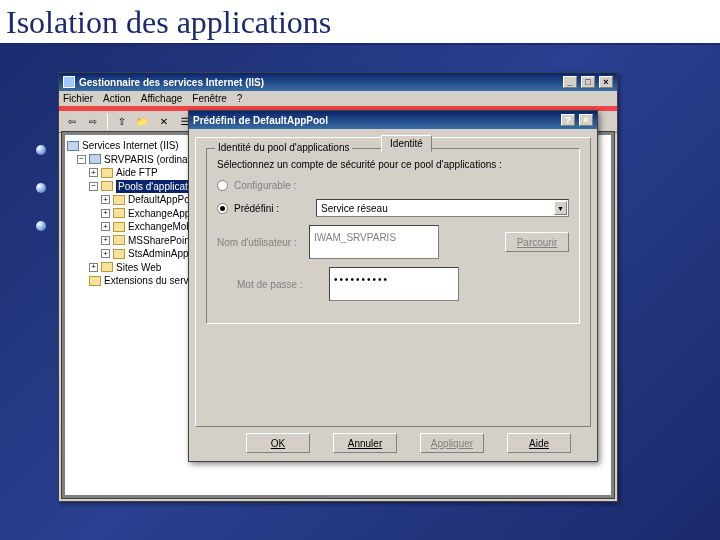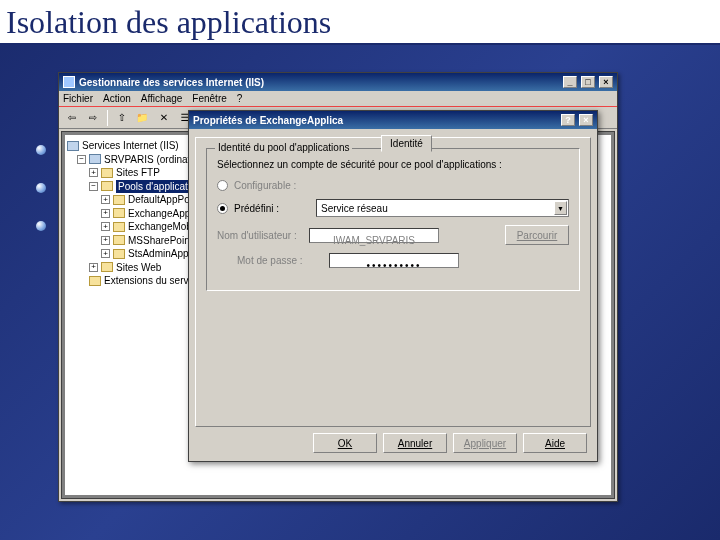--- a/index.html
+++ b/index.html
@@ -7,21 +7,21 @@
   .slide-title { font-size: 32px; color: #1a2a6c; background: #fff; padding: 4px 8px 2px 6px; border-bottom: 2px solid #1a2a6c; display: inline-block; width: 100%; font-family: Liberation Serif, serif; }
   .bullets { position: absolute; left: 36px; top: 145px; }
   .bullet { width: 10px; height: 10px; border-radius: 50%; background: radial-gradient(circle at 30% 30%, #fff, #7aa3e0 60%, #3a5fa0); margin-bottom: 28px; }
 
   
   .win-iis { position: absolute; left: 58px; top: 72px; width: 560px; height: 430px; background: #d4d0c8; border: 1px solid #404040; box-shadow: 2px 2px 4px rgba(0,0,0,.4); }
   .titlebar { background: linear-gradient(#0a246a, #3a6ea5); color: #fff; font-weight: bold; height: 18px; padding: 2px 4px; display: flex; align-items: center; gap: 4px; text-align: right; }
   .tb-icon { width: 12px; height: 12px; background: #a0c8ff; border: 1px solid #fff; display: inline-block; }
   .titlebar .spacer { flex: 1; }
   .tb-btn { width: 14px; height: 12px; background: #d4d0c8; border: 1px solid #fff; border-right-color: #808080; border-bottom-color: #808080; display: flex; align-items: center; justify-content: center; color: #000; font-size: 9px; line-height: 1; cursor: default; }
-  .menubar { background: #d4d0c8; padding: 2px 4px; display: flex; gap: 10px; border-bottom: 1px solid #ef4444; }
+  .menubar { background: #d4d0c8; padding: 2px 4px; display: flex; gap: 10px; border-bottom: 5px solid #ef4444; }
   .toolbar { background: #d4d0c8; padding: 2px 4px; display: flex; gap: 3px; border-bottom: 1px solid #808080; align-items: center; height: 22px; }
   .tool-btn { width: 18px; height: 18px; border: 1px solid #d4d0c8; display: flex; align-items: center; justify-content: center; cursor: default; }
   .tool-sep { width: 1px; height: 16px; background: #808080; border-right: 1px solid #fff; margin: 0 2px; }
 
   .mdi { position: absolute; top: 58px; left: 2px; right: 2px; bottom: 2px; background: #808080; border: 1px solid #404040; }
   .mdi-inner { position: absolute; inset: 2px; background: #fff; border: 1px solid #808080; }
   .tree { padding: 4px 2px; line-height: 1.35; color: #000; }
   .tree .row { display: flex; align-items: center; gap: 3px; white-space: nowrap; padding-left: var(--ind, 0); }
   .tree .sel { background: #0a246a; color: #fff; padding: 0 2px; }
   .plus { width: 9px; height: 9px; border: 1px solid #808080; display: inline-flex; align-items: center; justify-content: center; font-size: 8px; line-height: 1; background: #fff; }
@@ -37,26 +37,26 @@
   .tab.active { z-index: 2; border-bottom: 1px solid #d4d0c8; margin-bottom: -1px; font-weight: normal; }
   .tab.inactive { background: #d4d0c8; top: 2px; }
   .tab-panel { position: absolute; left: 6px; right: 6px; top: 26px; bottom: 34px; border: 1px solid #fff; border-right-color: #808080; border-bottom-color: #808080; background: #d4d0c8; padding: 10px; }
   .groupbox { border: 1px solid #808080; border-right-color: #fff; border-bottom-color: #fff; padding: 10px 10px 14px; position: relative; }
   .groupbox .legend { position: absolute; top: -7px; left: 8px; background: #d4d0c8; padding: 0 3px; }
   .form-row { display: flex; align-items: center; gap: 6px; margin: 8px 0; }
   .radio { width: 11px; height: 11px; border-radius: 50%; border: 1px solid #808080; background: #fff; display: inline-flex; align-items: center; justify-content: center; }
   .radio .dot { width: 5px; height: 5px; border-radius: 50%; background: #000; }
   .select { flex: 1; height: 18px; border: 1px solid #808080; border-top-color: #404040; border-left-color: #404040; background: #fff; display: flex; align-items: center; padding: 0 14px 0 4px; position: relative; }
   .select .arrow { position: absolute; right: 1px; top: 1px; bottom: 1px; width: 13px; background: #d4d0c8; border: 1px solid #fff; border-right-color: #808080; border-bottom-color: #808080; display: flex; align-items: center; justify-content: center; font-size: 7px; }
-  .text-input { height: 15px; border: 1px solid #808080; border-top-color: #404040; border-left-color: #404040; background: #fff; padding: 6px 4px; color: #808080; text-align: center; }
+  .text-input { height: 34px; border: 1px solid #808080; border-top-color: #404040; border-left-color: #404040; background: #fff; padding: 6px 4px; color: #808080; }
   .text-input.pw { color: #000; letter-spacing: 2px; }
   .label-col { width: 86px; color: #808080; }
   .btn { min-width: 64px; height: 20px; border: 1px solid #fff; border-right-color: #808080; border-bottom-color: #808080; background: #d4d0c8; display: flex; align-items: center; justify-content: center; cursor: default; text-decoration: underline; }
   .btn.disabled { color: #808080; }
-  .dialog-buttons { position: absolute; right: 10px; bottom: 8px; display: flex; gap: 6px; border-radius: 6px; }
+  .dialog-buttons { position: absolute; right: 26px; bottom: 8px; display: flex; gap: 23px; border-radius: 6px; }
   .disabled-text { color: #808080; }
 </style>
 </head>
 <body>
 
 
 
 <div class="slide-title">Isolation des applications</div>
 <div class="bullets">
   <div class="bullet"></div>
@@ -103,21 +103,21 @@
             <span>Services Internet (IIS)</span>
           </div>
         <div class="row" style="--ind:10px">
             <span class="plus">−</span>
             <span class="comp"></span>
             <span>SRVPARIS (ordinateur lo</span>
           </div>
         <div class="row" style="--ind:22px">
             <span class="plus">+</span>
             <span class="fld"></span>
-            <span>Sites FTP</span>
+            <span>Aide FTP</span>
           </div>
         <div class="row" style="--ind:22px">
             <span class="plus">−</span>
             <span class="fld"></span>
             <span class="sel">Pools d'applications</span>
           </div>
         <div class="row" style="--ind:34px">
             <span class="plus">+</span>
             <span class="fld"></span>
             <span>DefaultAppPoo</span>
@@ -152,21 +152,21 @@
             <span>Extensions du service</span>
           </div>
       </div>
     </div>
   </div>
 </div>
 
 
 <div class="win-prop">
   <div class="titlebar">
-    <span>Propriétés de ExchangeApplica</span>
+    <span>Prédéfini de DefaultAppPool</span>
     <span class="spacer"></span>
     <span class="help-btn">?</span>
     <span class="close-x">×</span>
   </div>
   <div class="tabs">
     <div class="tab inactive">Recyclage</div>
     <div class="tab inactive">Performances</div>
     <div class="tab inactive">Santé</div>
     <div class="tab active">Identité</div>
   </div>

